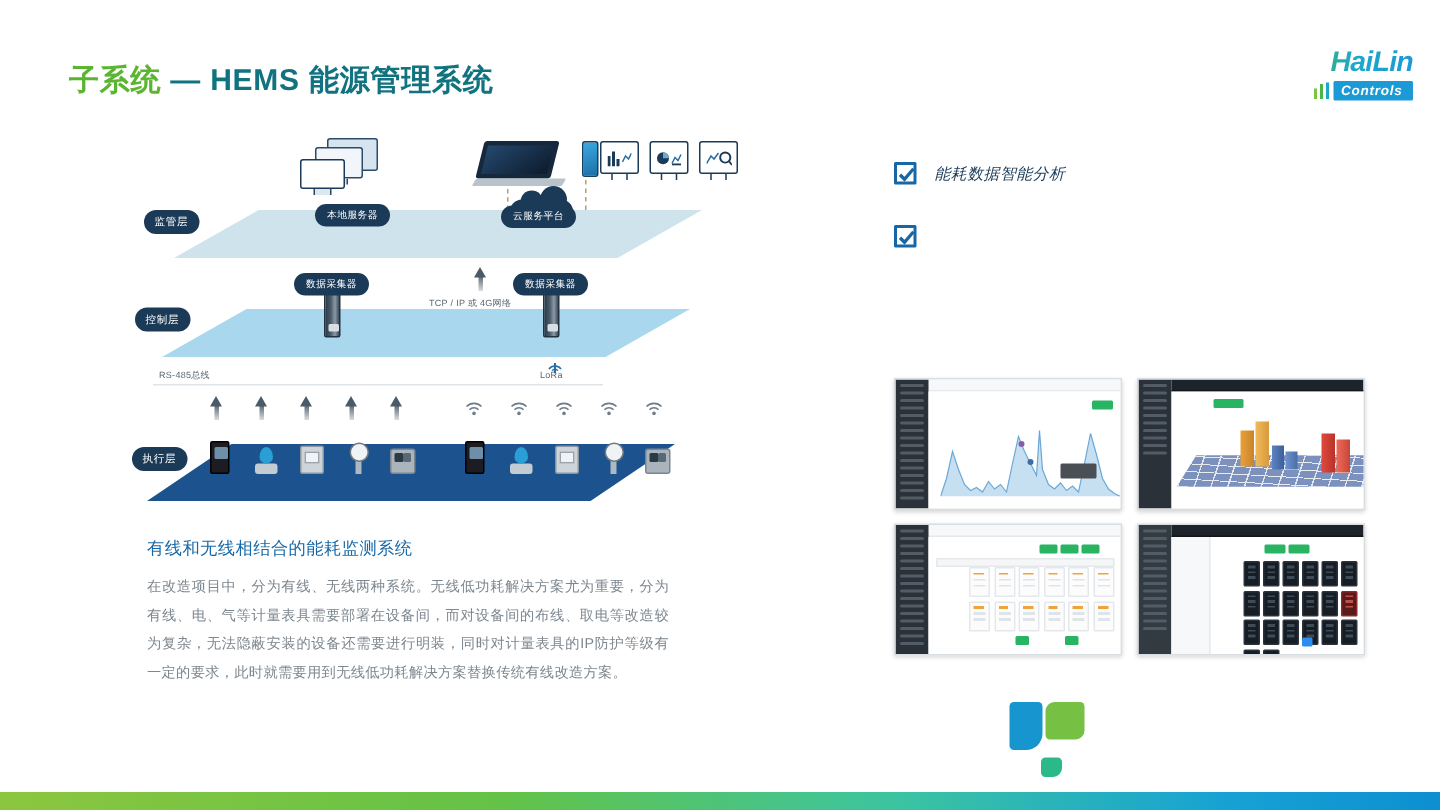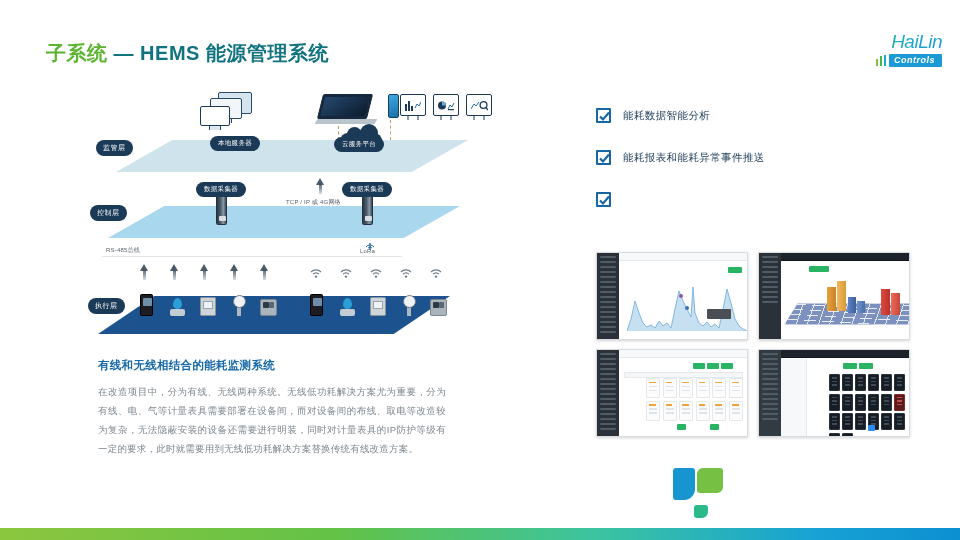--- a/index.html
+++ b/index.html
@@ -15,21 +15,21 @@
     position:absolute; left:46px; top:40px;
     font-size:20px; font-weight:bold; letter-spacing:0.5px;
     white-space:nowrap;
   }
   .t-green { color:#5cb531; }
   .t-teal  { color:#10737f; }
 
   
   .logo { position:absolute; right:18px; top:32px; width:112px; height:40px; }
   .logo-word {
-    font-size:19px; font-style:italic; font-weight:normal; letter-spacing:-0.5px;
+    font-size:19px; font-style:italic; font-weight:bold; letter-spacing:-0.5px;
     line-height:20px; text-align:right;
     background:linear-gradient(90deg,#7dc242 0%,#49b648 30%,#1ba9c9 65%,#1c9ad6 100%);
     -webkit-background-clip:text; background-clip:text; color:transparent;
     -webkit-text-fill-color:transparent;
   }
   .logo-sub {
     display:flex; align-items:center; justify-content:flex-end; gap:3px;
     margin-top:2px;
   }
   .logo-bars { display:flex; gap:1.5px; height:11px; align-items:flex-end; }
@@ -190,30 +190,30 @@
   .m-gauge .face{ position:absolute; top:0; left:1px; width:13px; height:13px; border-radius:50%; background:#f0f3f5; border:1.2px solid #6d7880;}
   .m-gauge .stem{ position:absolute; bottom:0; left:5px; width:4px; height:9px; background:#aeb8c0;}
 
   .m-flow { width:17px; height:17px; background:#aab4bc; border-radius:2px; border:0.8px solid #7b868e;}
   .m-flow::after{ content:""; position:absolute; left:2px; top:2px; width:6px; height:6px; background:#2c3a46; border-radius:1px;}
   .m-flow::before{ content:""; position:absolute; right:2px; top:2px; width:5px; height:6px; background:#586875; border-radius:1px;}
 
   
   .cap-title {
     position:absolute; left:98px; top:358px;
-    font-size:11.5px; font-weight:bold; color:#1769a8; letter-spacing:0.3px;
+    font-size:11.5px; font-weight:normal; color:#1769a8; letter-spacing:0.3px;
   }
   .cap-body {
     position:absolute; left:98px; top:382px; width:348px;
     font-size:9.5px; line-height:19px; color:#7d878f;
     text-align:justify; letter-spacing:0.2px;
   }
 
   
-  .checklist { position:absolute; left:596px; top:108px; width:320px; }
+  .checklist { position:absolute; left:596px; top:108px; width:320px;font-style:italic; }
   .chk-row { display:flex; align-items:center; margin-bottom:27px; }
   .chk-box {
     width:15px; height:15px; border:2px solid #1766a5; border-radius:1px;
     position:relative; flex:0 0 auto; background:#fff;
   }
   .chk-box svg{ position:absolute; left:1px; top:1px; }
   .chk-label {
     margin-left:12px; font-size:10.5px; color:#1b3a57; letter-spacing:0.4px;
   }
 
@@ -490,28 +490,20 @@
         </svg>
     </span>
     <span class="chk-label">能耗数据智能分析</span>
   </div>
   <div class="chk-row">
     <span class="chk-box">
       <svg width="11" height="11" viewBox="0 0 11 11">
           <polyline points="1,5.5 4,8.5 10,1.5" fill="none" stroke="#1766a5" stroke-width="2.2"></polyline>
         </svg>
     </span>
-    <span class="chk-label">能耗报表和能耗异常事件推送</span>
-  </div>
-  <div class="chk-row">
-    <span class="chk-box">
-      <svg width="11" height="11" viewBox="0 0 11 11">
-          <polyline points="1,5.5 4,8.5 10,1.5" fill="none" stroke="#1766a5" stroke-width="2.2"></polyline>
-        </svg>
-    </span>
   </div>
 </div>
 
 <div class="shots">
 
   <div class="shot">
     <div class="shot-top"></div>
     <div class="shot-side">
       <i></i>
         <i></i>

